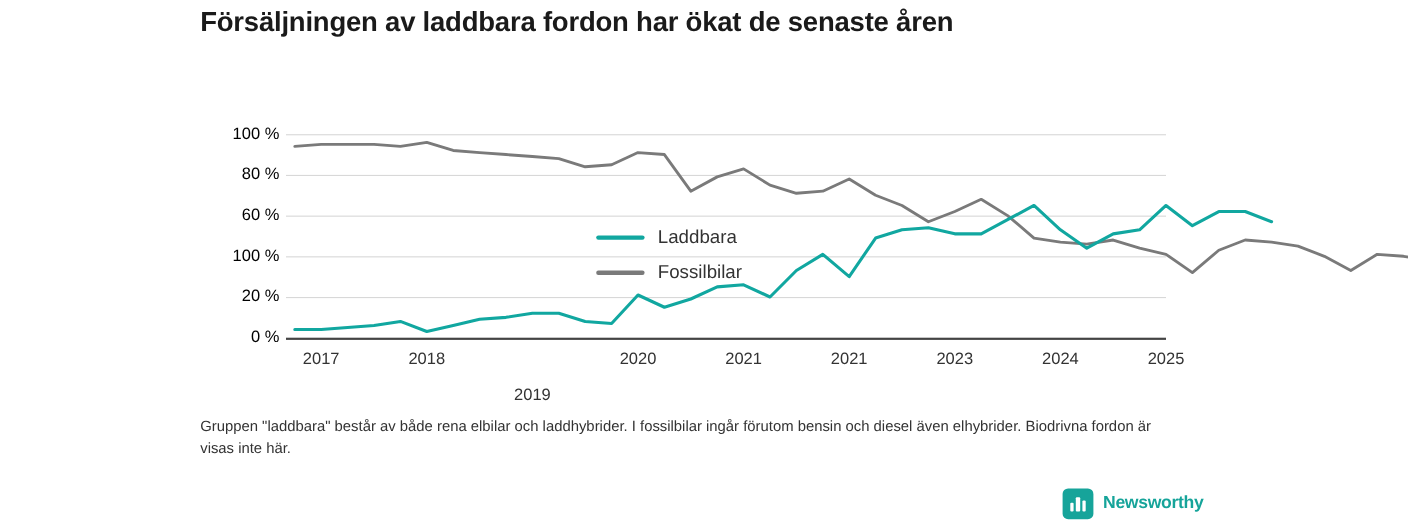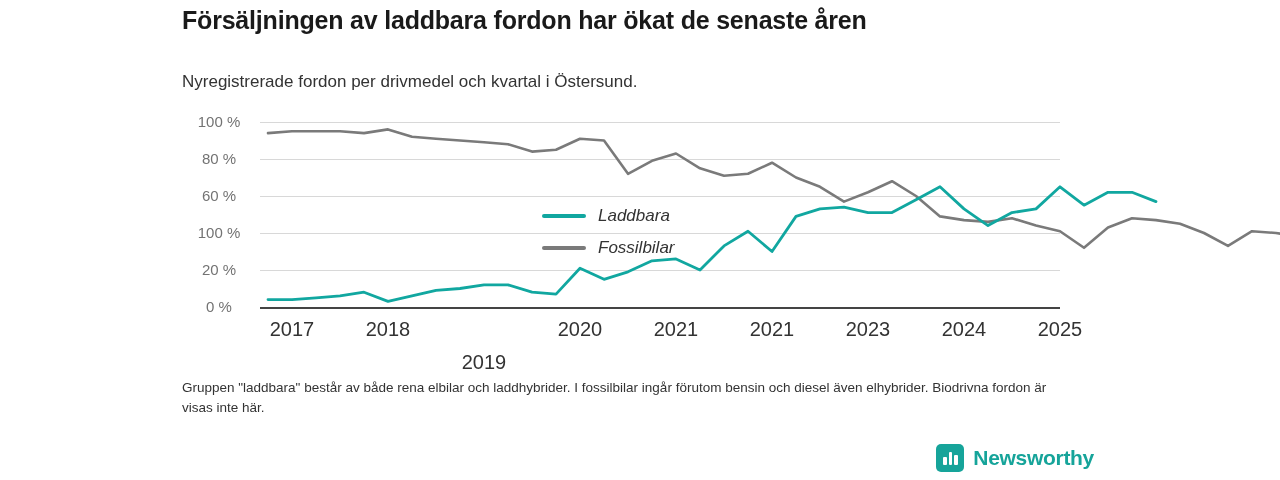--- a/index.html
+++ b/index.html
@@ -61,29 +61,29 @@
     position: absolute;
     left: 0;
     width: 800px;
     height: 2px;
     background: #444444;
   }
   .ylabel {
     position: absolute;
     right: 806px;
     width: 70px;
-    text-align: center;
+    text-align: right;
     font-size: 15px;
-    color: #737373;
+    color: #000000;
     transform: translateY(-9px);
   }
   .xlabel {
     position: absolute;
     top: 196px;
-    font-size: 20px;
+    font-size: 15px;
     color: #333333;
     transform: translateX(-50%);
     white-space: nowrap;
   }
   svg.lines {
     position: absolute;
     left: 0;
     top: 0;
     width: 800px;
     height: 188px;
@@ -92,21 +92,20 @@
   .legend {
     position: absolute;
     left: 282px;
     top: 78px;
     font-size: 17px;
   }
   .legend-row {
     display: flex;
     align-items: center;
     height: 32px;
-    font-style: italic;
   }
   .legend-swatch {
     width: 44px;
     height: 4px;
     border-radius: 2px;
     margin-right: 12px;
   }
   .legend-label {
     color: #333333;
     font-size: 17px;
@@ -139,33 +138,32 @@
     position: absolute;
     bottom: 7px;
     width: 3.5px;
     background: #ffffff;
     border-radius: 1px;
   }
   .bm1 { left: 7px; height: 8px; }
   .bm2 { left: 12.5px; height: 13px; }
   .bm3 { left: 18px; height: 10px; }
   .brand-name {
-    font-size: 21px;
+    font-size: 16px;
     font-weight: bold;
     color: #16a49a;
     letter-spacing: -0.3px;
   }
 </style>
 </head>
 <body>
 
 <div class="page">
 
   <div class="title">Försäljningen av laddbara fordon har ökat de senaste åren</div>
-  <div class="subtitle">Nyregistrerade fordon per drivmedel och kvartal i Östersund.</div>
 
   <div class="chart-area">
     <div class="plot">
 
       <div class="gridline" style="top:0px;"></div>
       <div class="gridline" style="top:37px;"></div>
       <div class="gridline" style="top:74px;"></div>
       <div class="gridline" style="top:111px;"></div>
       <div class="gridline" style="top:148px;"></div>
       <div class="axis-line" style="top:185px;"></div>

